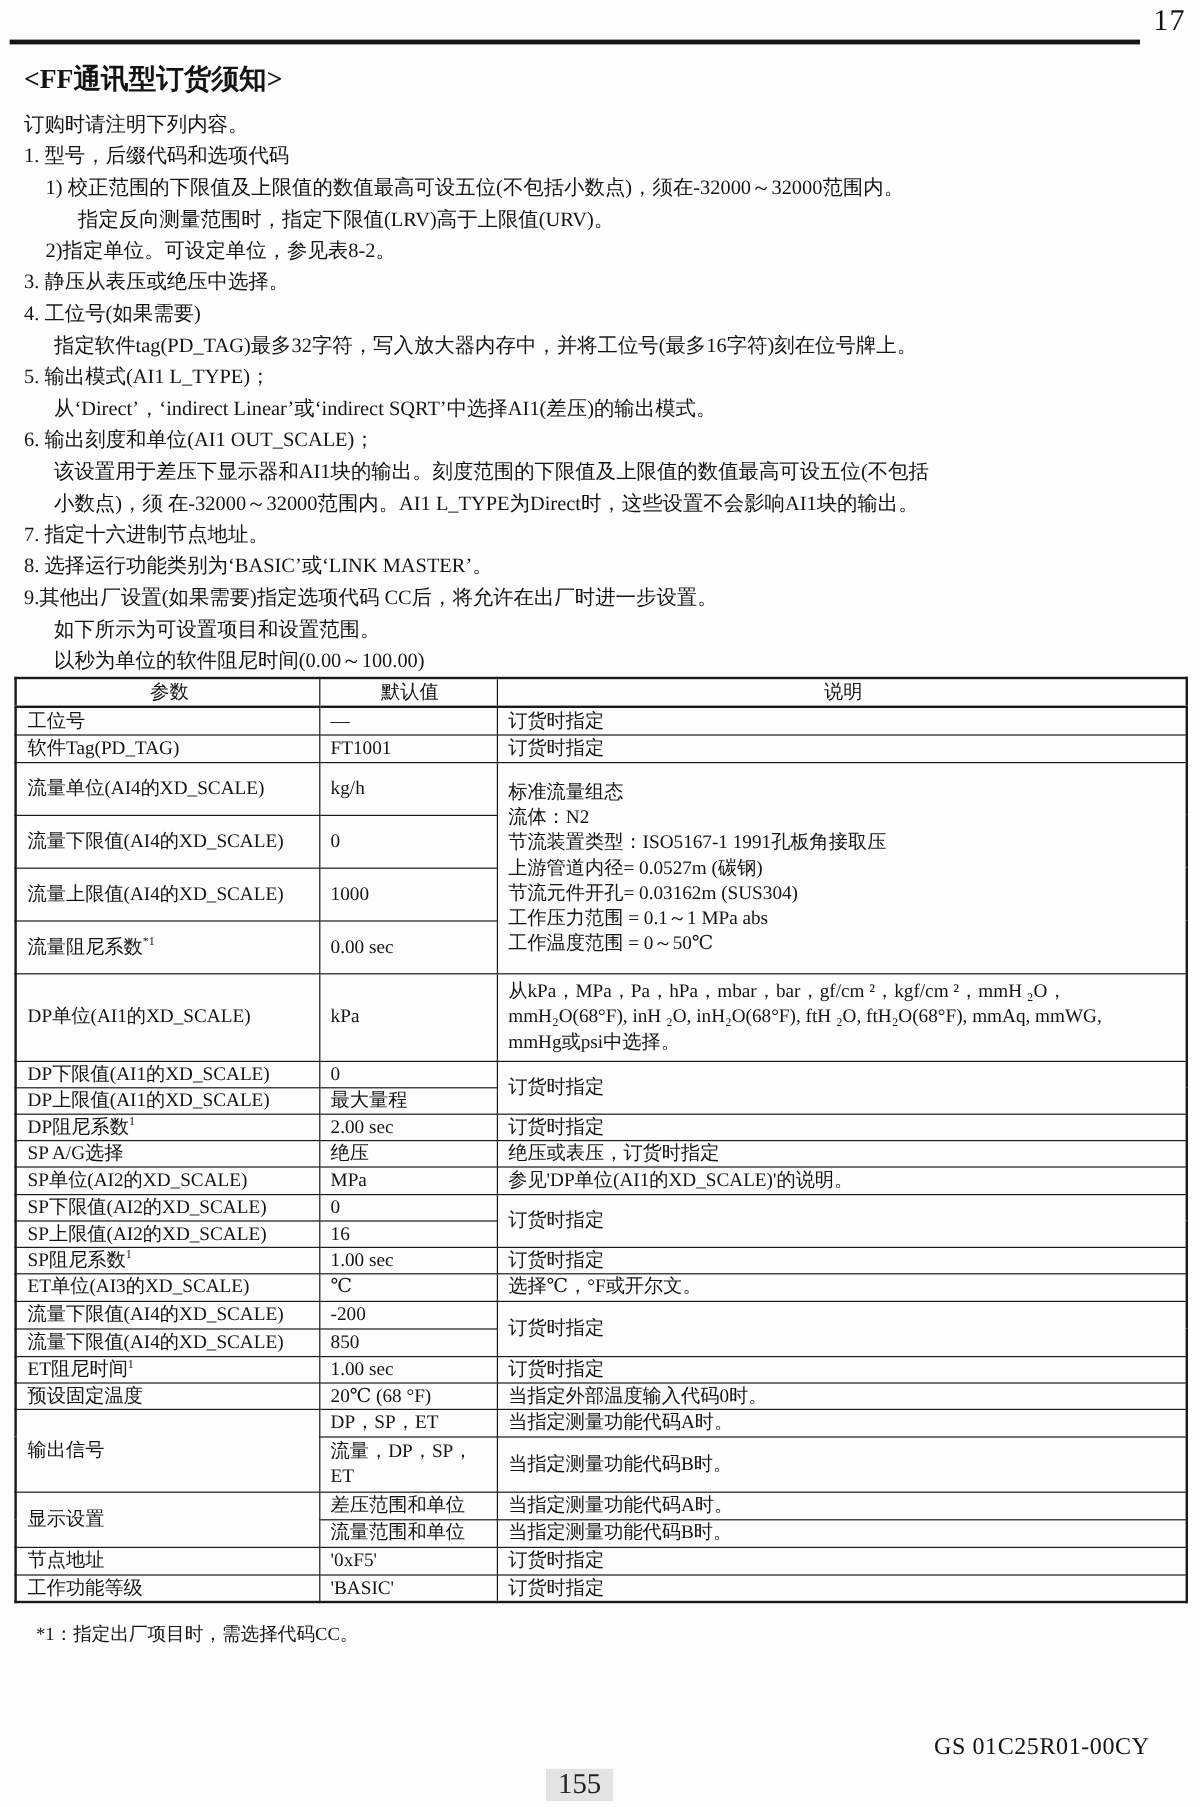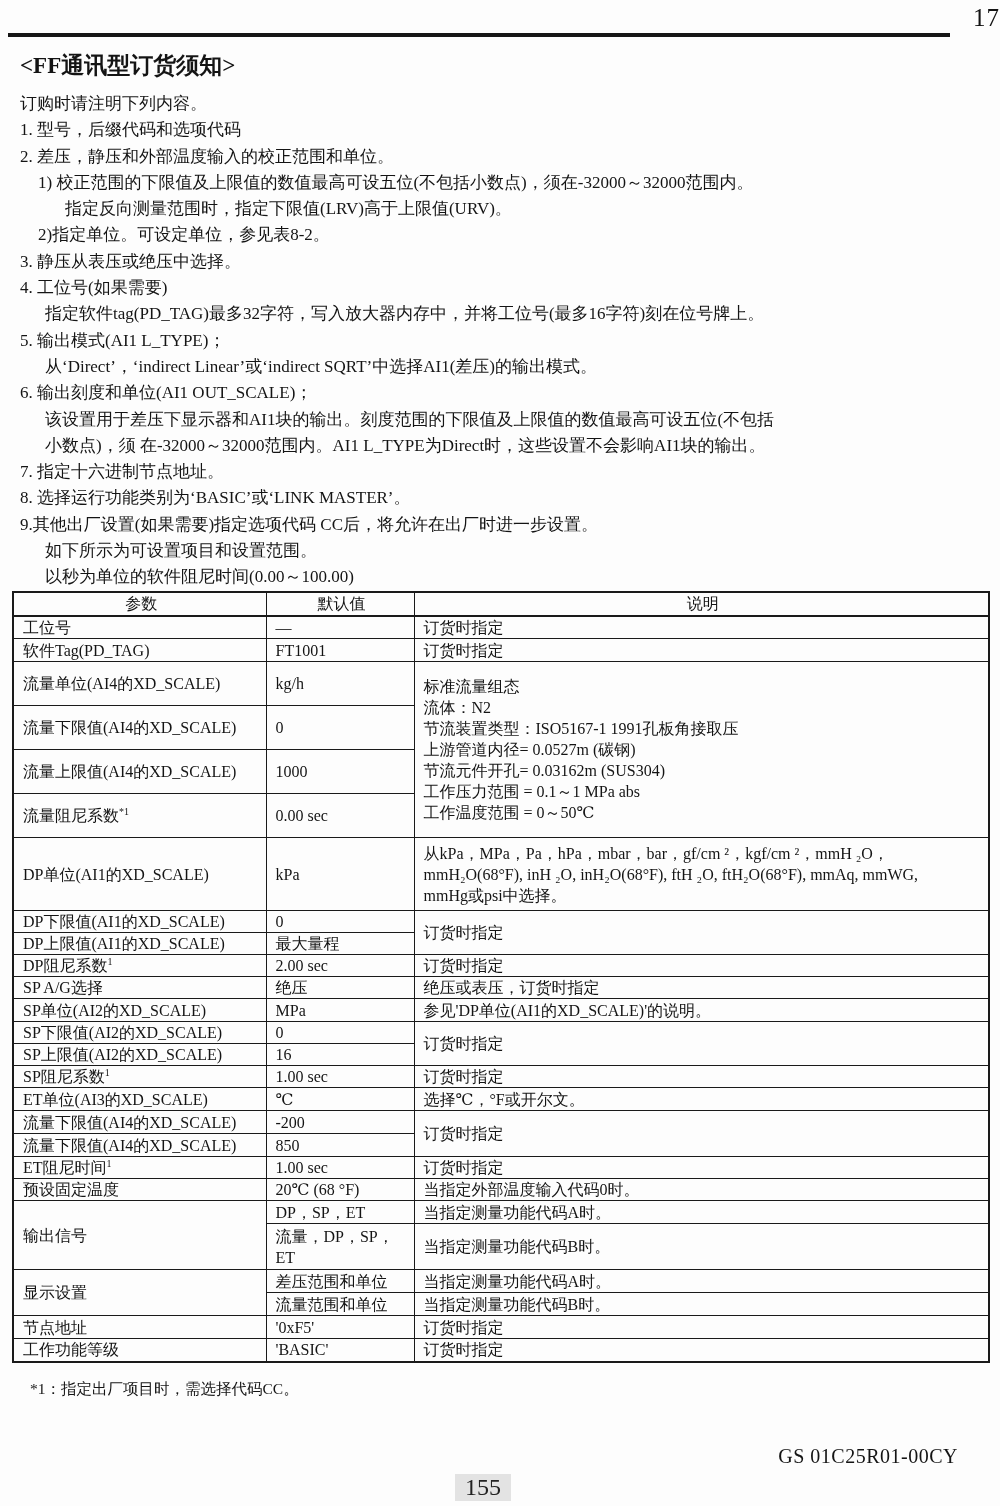--- a/index.html
+++ b/index.html
@@ -1,21 +1,21 @@
 <!DOCTYPE html>
 <html><head>
 <meta charset="utf-8">
 <style>
   html,body{margin:0;padding:0;background:#fff;}
   .page{
     position:relative;width:1000px;height:1506px;background:#fdfdfd;
     font-family:"Liberation Serif","DejaVu Serif",serif;color:#141414;
     overflow:hidden;
   }
-  .page-num-top{position:absolute;top:4px;right:0;font-size:25px;letter-spacing:1px;}
+  .page-num-top{position:absolute;top:4px;right:12px;font-size:25px;letter-spacing:1px;}
   .top-rule{position:absolute;top:33px;left:8px;width:942px;height:4px;background:#161616;}
   .content{position:absolute;top:50px;left:20px;width:970px;}
   .title{font-size:23px;font-weight:bold;margin:0 0 10px 0;}
   .bodyline{font-size:17px;line-height:26.3px;white-space:nowrap;}
   .ind0{margin-left:0;}
   .ind18{margin-left:18px;}
   .ind25{margin-left:25px;}
   .ind45{margin-left:45px;}
   .caption{font-size:14.5px;margin:8px 0 5px -2px;}
   table.fs{
@@ -50,21 +50,20 @@
 <div class="page">
 
   <div class="page-num-top">17</div>
   <div class="top-rule"></div>
 
   <div class="content">
     <h1 class="title">&lt;FF通讯型订货须知&gt;</h1>
 
     <div class="bodyline ind0">订购时请注明下列内容。</div>
     <div class="bodyline ind0">1. 型号，后缀代码和选项代码</div>
-    <div class="bodyline ind0">2. 差压，静压和外部温度输入的校正范围和单位。</div>
     <div class="bodyline ind18">1) 校正范围的下限值及上限值的数值最高可设五位(不包括小数点)，须在-32000～32000范围内。</div>
     <div class="bodyline ind45">指定反向测量范围时，指定下限值(LRV)高于上限值(URV)。</div>
     <div class="bodyline ind18">2)指定单位。可设定单位，参见表8-2。</div>
     <div class="bodyline ind0">3. 静压从表压或绝压中选择。</div>
     <div class="bodyline ind0">4. 工位号(如果需要)</div>
     <div class="bodyline ind25">指定软件tag(PD_TAG)最多32字符，写入放大器内存中，并将工位号(最多16字符)刻在位号牌上。</div>
     <div class="bodyline ind0">5. 输出模式(AI1 L_TYPE)；</div>
     <div class="bodyline ind25">从‘Direct’，‘indirect Linear’或‘indirect SQRT’中选择AI1(差压)的输出模式。</div>
     <div class="bodyline ind0">6. 输出刻度和单位(AI1 OUT_SCALE)；</div>
     <div class="bodyline ind25">该设置用于差压下显示器和AI1块的输出。刻度范围的下限值及上限值的数值最高可设五位(不包括</div>

